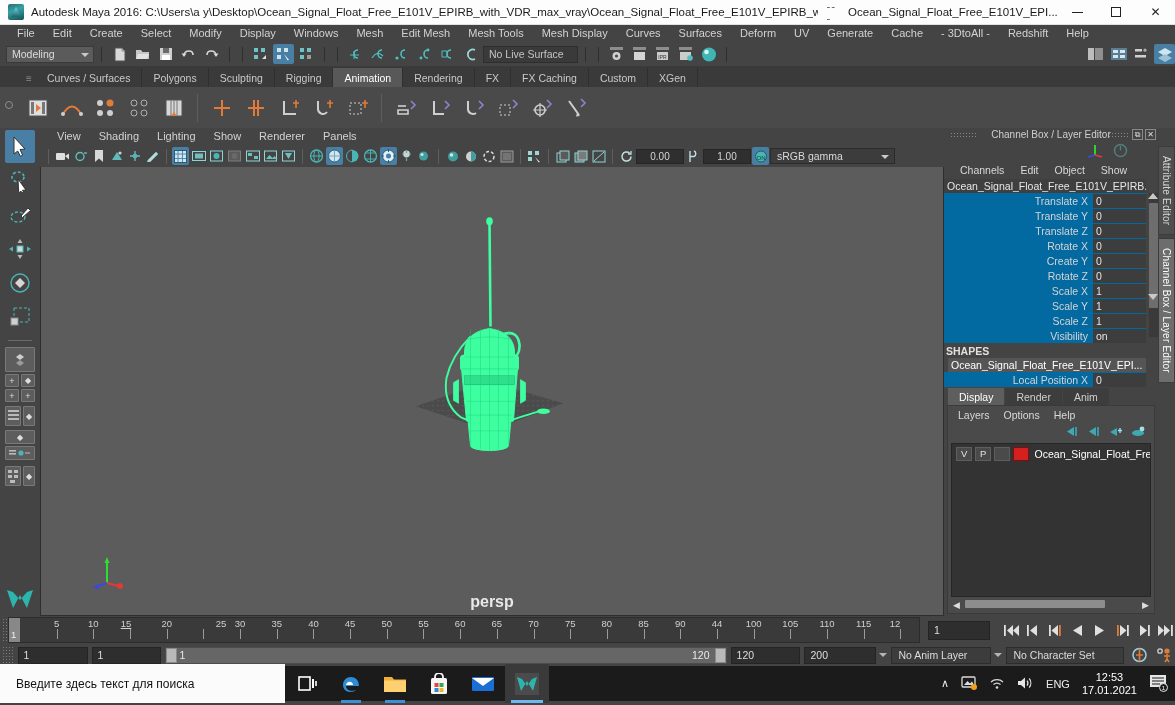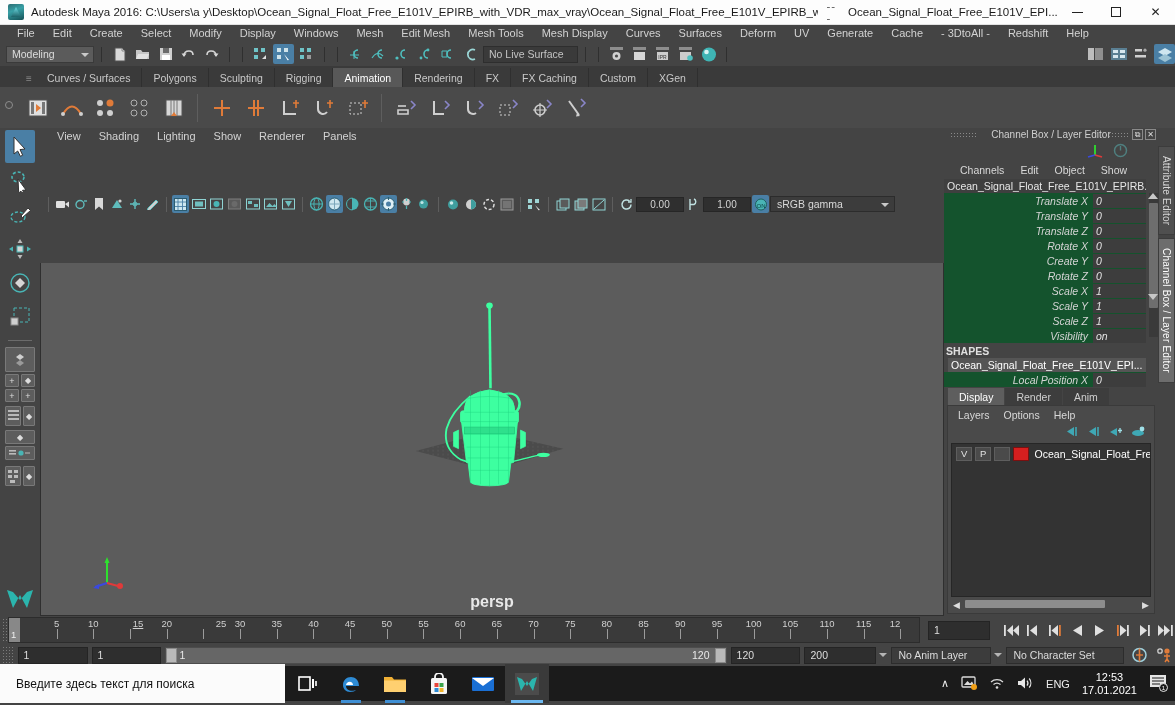--- a/index.html
+++ b/index.html
@@ -51,21 +51,21 @@
 
   
   .main{flex:1;display:flex;min-height:0;}
   .toolbox{width:40px;background:#444;display:flex;flex-direction:column;align-items:center;padding-top:2px;}
   .tbtn{width:30px;height:33px;display:flex;align-items:center;justify-content:center;margin-bottom:1px;border-radius:2px;}
   .tbtn.sel{background:#4a7fa5;}
   .tbx-sep{width:24px;height:1px;background:#6b6b6b;margin:6px 0;}
   .qbtn{width:30px;height:25px;background:#5d5d5d;border:1px solid #797979;display:flex;align-items:center;
     justify-content:center;margin-bottom:2px;border-radius:1px;}
 
-  .viewwrap{flex:1;display:flex;flex-direction:column;min-width:0;background:#444;gap:48px;}
+  .viewwrap{flex:1;display:flex;flex-direction:column;min-width:0;background:#444;}
   .panelmenu{height:17px;display:flex;align-items:center;padding-left:8px;background:#444;}
   .panelmenu span{padding:0 9px;font-size:11px;color:#d2d2d2;line-height:17px;}
   .viewbar{height:22px;background:#444;display:flex;align-items:center;gap:1px;padding-left:4px;}
   .vb{width:17px;height:18px;display:flex;align-items:center;justify-content:center;border-radius:2px;}
   .vb.on{background:#4a7fa5;}
   .vdiv{width:1px;height:15px;background:#5e5e5e;margin:0 4px;}
   .numfield{width:48px;height:15px;background:#2f2f2f;border:1px solid #262626;color:#d5d5d5;font-size:10px;
     display:flex;align-items:center;justify-content:center;}
   .gammasel{width:125px;height:16px;background:#3c3c3c;border:1px solid #2c2c2c;display:flex;align-items:center;
     padding-left:6px;font-size:10.5px;color:#d8d8d8;position:relative;}
@@ -81,21 +81,21 @@
   .cbtitle{height:13px;background:#444;display:flex;align-items:center;justify-content:center;position:relative;font-size:10px;color:#cfcfcf;}
   .cbtitle .dots{position:absolute;left:6px;top:4px;width:26px;height:5px;
     background-image:radial-gradient(#8a8a8a 35%,transparent 36%);background-size:3px 3px;}
   .cbtitle .dots.r{left:auto;right:30px;}
   .cbtitle .tbtn2{position:absolute;top:1px;width:11px;height:11px;border:1px solid #8a8a8a;color:#ddd;font-size:8px;
     display:flex;align-items:center;justify-content:center;}
   .cbicons{height:20px;display:flex;align-items:center;justify-content:flex-end;padding-right:30px;gap:9px;}
   .cbmenu{height:18px;display:flex;align-items:center;padding-left:8px;}
   .cbmenu span{padding:0 8px;font-size:10.5px;color:#d8d8d8;}
   .cbnode{background:#3f3f3f;font-size:10.5px;color:#e6e6e6;padding:1px 3px;white-space:nowrap;overflow:hidden;}
-  .chanlist{background:#14532d;position:relative;font-style:italic;}
+  .chanlist{background:#0369a1;position:relative;}
   .crow{display:flex;height:15px;align-items:center;font-size:10.5px;}
   .crow .cn{flex:1;text-align:right;padding-right:5px;color:#d4d4d4;white-space:nowrap;overflow:hidden;}
   .crow .cv{width:53px;background:#3d3d3d;height:14px;color:#e4e4e4;padding-left:3px;line-height:14px;}
   .shapehdr{font-size:10.5px;color:#e0e0e0;padding:2px 0 1px 2px;font-weight:bold;}
   .shapenode{background:#555;font-size:10.5px;color:#fff;padding:1px 3px;margin-left:4px;white-space:nowrap;overflow:hidden;}
   .cbscroll{position:absolute;right:0;top:0;width:9px;background:#3a3a3a;}
   .cbscroll .thumb{position:absolute;left:0;width:9px;background:#6e6e6e;border-radius:1px;}
   .cbarrow{position:absolute;right:0;width:0;height:0;border-left:5px solid transparent;border-right:5px solid transparent;}
 
   
@@ -1026,21 +1026,21 @@
   </div>
 
   <div class="timewrap">
     <div class="tl-grip"></div>
     <div class="timeslider">
       <div class="tickrow" id="ticks">
           <div class="tkl" style="left: 47.6803px;">5</div>
           <div class="tk" style="left: 47.6803px;"></div>
           <div class="tkl" style="left: 84.3607px;">10</div>
           <div class="tk" style="left: 84.3607px;"></div>
-          <div class="tkl" style="left: 129px; text-decoration: underline;">15</div>
+          <div class="tkl" style="left: 117px; text-decoration: underline;">15</div>
           <div class="tk" style="left: 121.041px;"></div>
           <div class="tkl" style="left: 157.721px;">20</div>
           <div class="tk" style="left: 157.721px;"></div>
           <div class="tkl" style="left: 212px;">25</div>
           <div class="tk" style="left: 194.402px;"></div>
           <div class="tkl" style="left: 231.082px;">30</div>
           <div class="tk" style="left: 231.082px;"></div>
           <div class="tkl" style="left: 267.762px;">35</div>
           <div class="tk" style="left: 267.762px;"></div>
           <div class="tkl" style="left: 304.443px;">40</div>
@@ -1058,21 +1058,21 @@
           <div class="tkl" style="left: 524.525px;">70</div>
           <div class="tk" style="left: 524.525px;"></div>
           <div class="tkl" style="left: 561.205px;">75</div>
           <div class="tk" style="left: 561.205px;"></div>
           <div class="tkl" style="left: 597.885px;">80</div>
           <div class="tk" style="left: 597.885px;"></div>
           <div class="tkl" style="left: 634.566px;">85</div>
           <div class="tk" style="left: 634.566px;"></div>
           <div class="tkl" style="left: 671.246px;">90</div>
           <div class="tk" style="left: 671.246px;"></div>
-          <div class="tkl" style="left: 707.926px;">95</div>
+          <div class="tkl" style="left: 707.926px;">44</div>
           <div class="tk" style="left: 707.926px;"></div>
           <div class="tkl" style="left: 744.607px;">100</div>
           <div class="tk" style="left: 744.607px;"></div>
           <div class="tkl" style="left: 781.287px;">105</div>
           <div class="tk" style="left: 781.287px;"></div>
           <div class="tkl" style="left: 817.967px;">110</div>
           <div class="tk" style="left: 817.967px;"></div>
           <div class="tkl" style="left: 854.648px;">115</div>
           <div class="tk" style="left: 854.648px;"></div>
           <div class="tkl" style="left: 891.328px; transform: translateX(-100%);">12</div>

